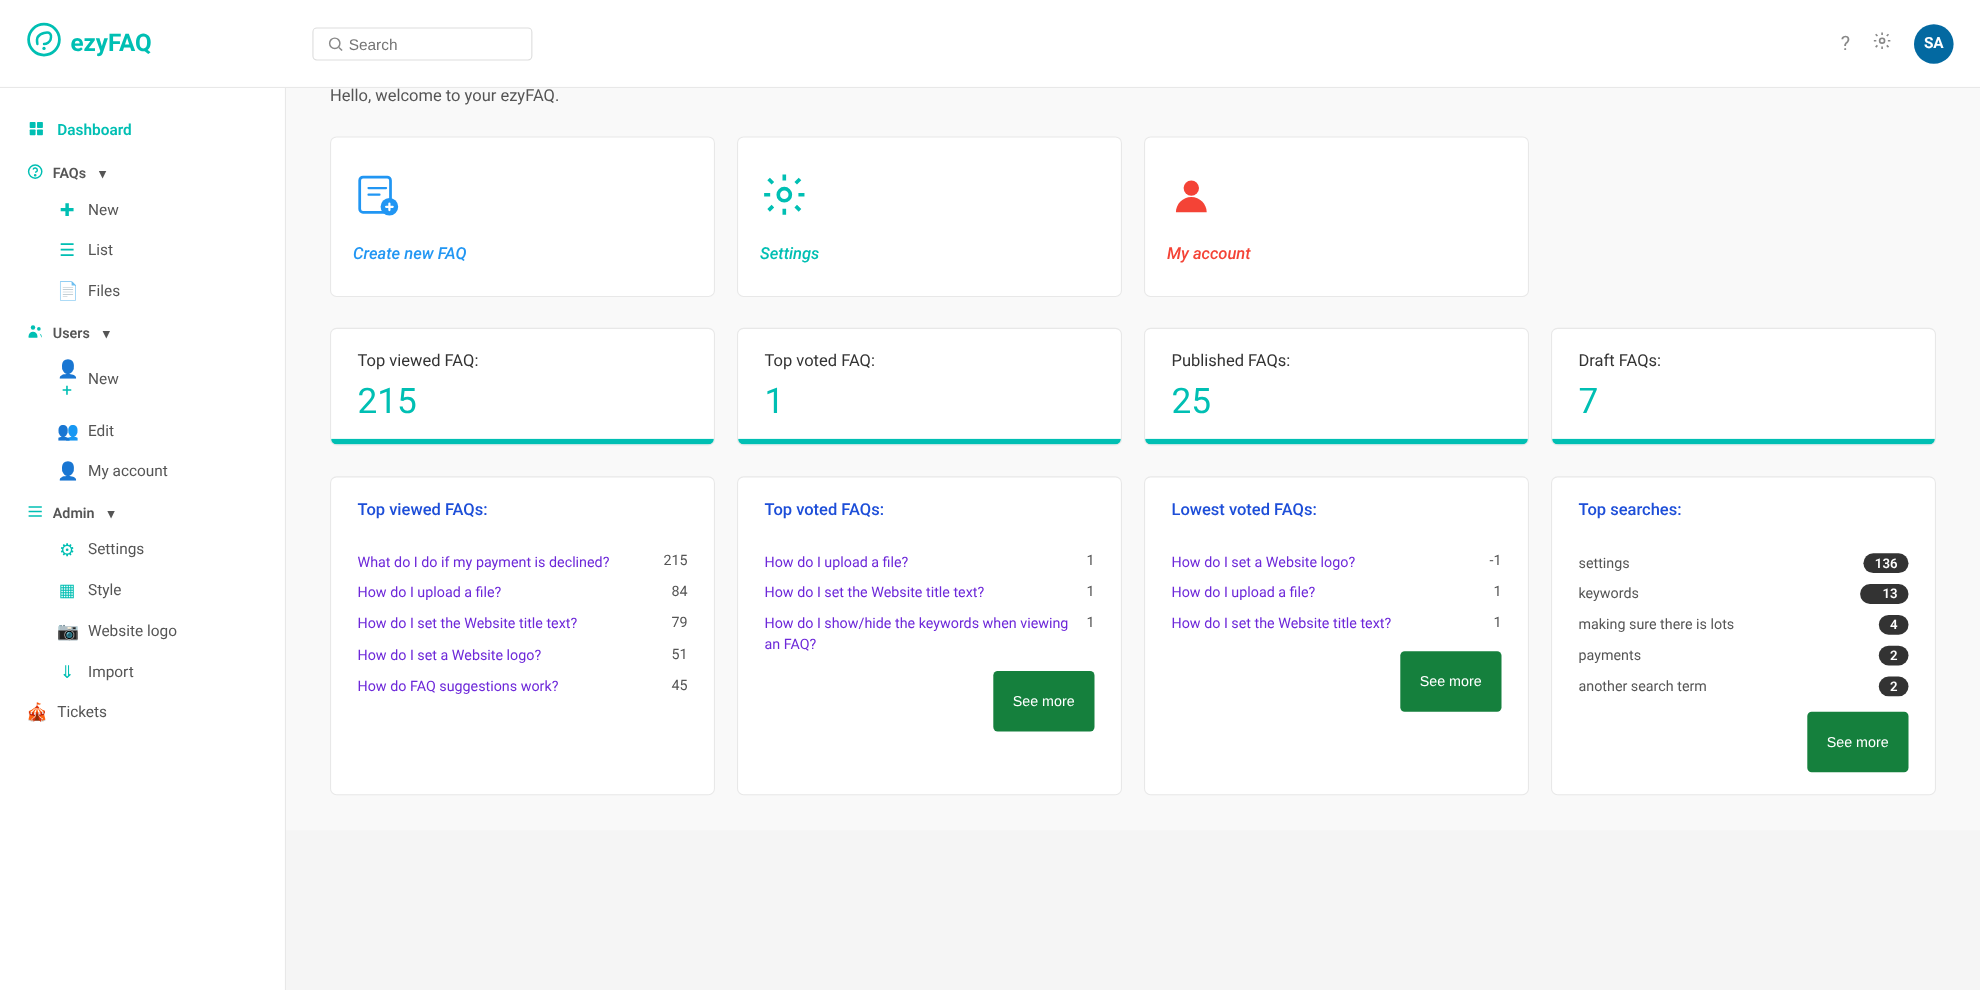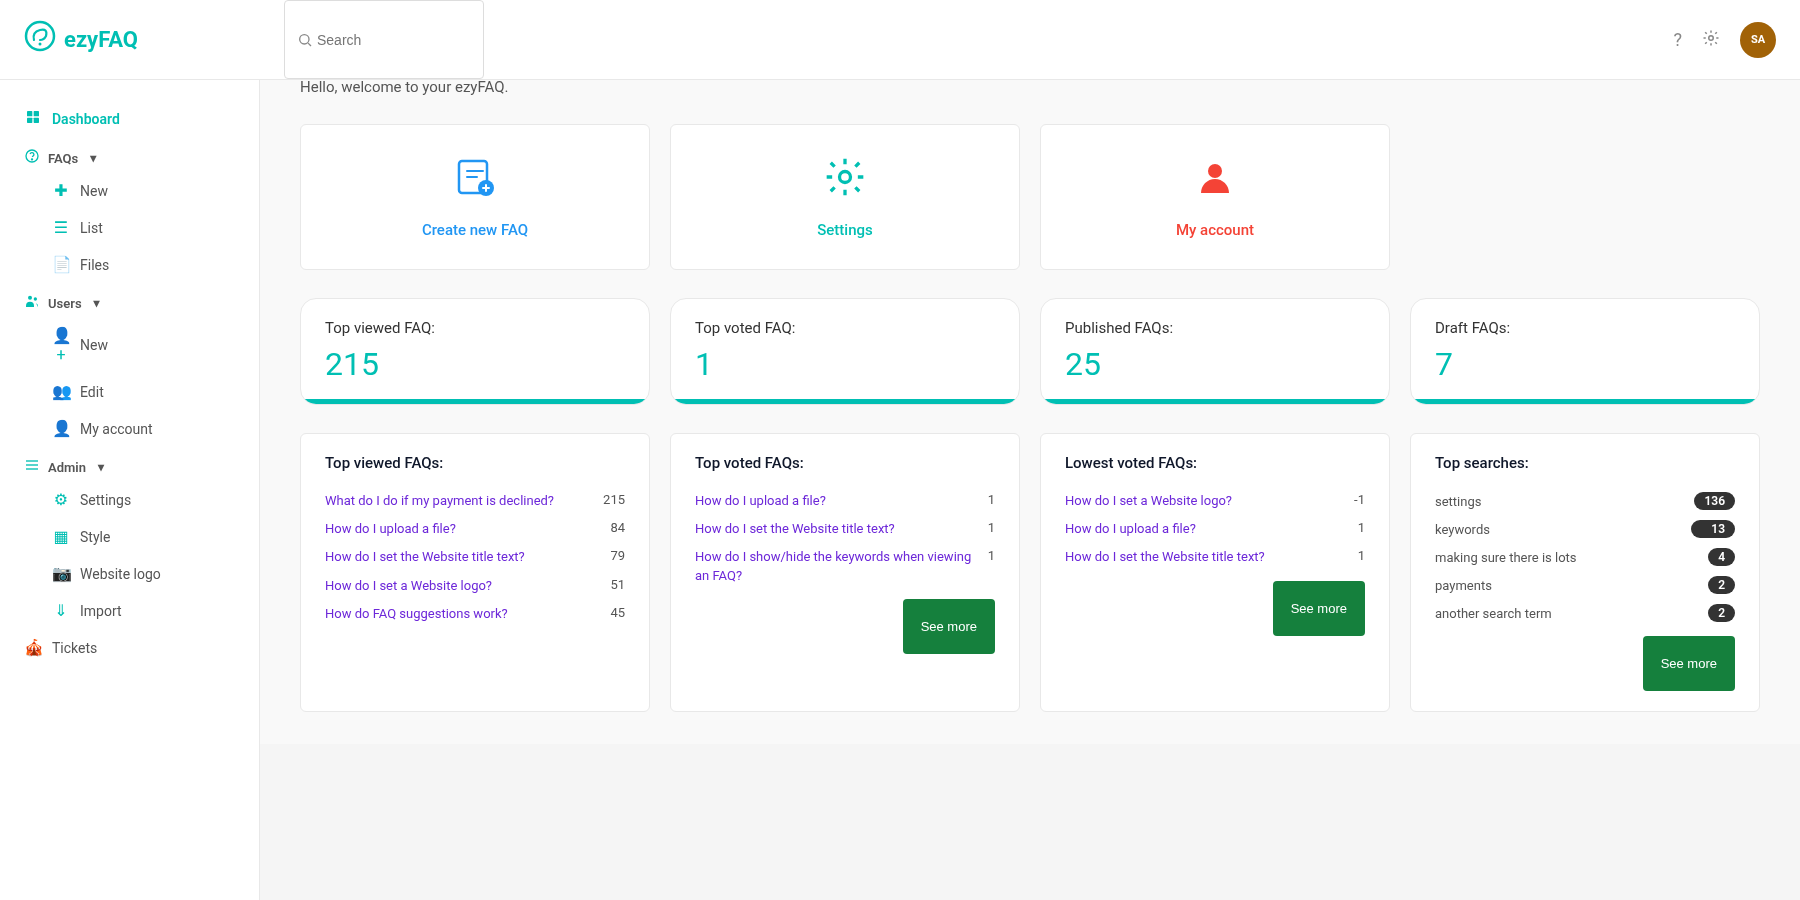--- a/index.html
+++ b/index.html
@@ -1,32 +1,32 @@
 <!DOCTYPE html>
 <html><head>
   <meta charset="utf-8">
   <style>
     * { box-sizing: border-box; margin: 0; padding: 0; }
     body { font-family: -apple-system, BlinkMacSystemFont, 'Segoe UI', Roboto, sans-serif; background: #f5f5f5; color: #333; }
 
     
     .topnav {
-      display: flex; background: #fff;
+      display: flex; align-items: center; background: #fff;
       padding: 0 24px; height: 80px;
       border-bottom: 1px solid #e8e8e8;
       position: fixed; top: 0; left: 0; right: 0; z-index: 100;
     }
     .logo-area { display: flex; align-items: center; gap: 8px; min-width: 260px; }
     .logo-icon { color: #00bfb3; font-size: 28px; }
     .logo-text { color: #00bfb3; font-size: 22px; font-weight: 700; }
     .search-area { display: flex; align-items: center; gap: 4px; border: 1px solid #ddd; border-radius: 4px; padding: 6px 12px; min-width: 200px; }
     .search-area input { border: none; outline: none; font-size: 14px; color: #888; width: 140px; }
     .nav-right { margin-left: auto; display: flex; align-items: center; gap: 20px; }
     .nav-icon { color: #888; font-size: 18px; cursor: pointer; }
-    .avatar { width: 36px; height: 36px; border-radius: 50%; background: #a16207; color: #fff; display: flex; align-items: center; justify-content: center; font-size: 11px; font-weight: 700; cursor: pointer; }
+    .avatar { width: 36px; height: 36px; border-radius: 50%; background: #0369a1; color: #fff; display: flex; align-items: center; justify-content: center; font-size: 14px; font-weight: 700; cursor: pointer; }
 
     
     .sidebar {
       width: 260px; background: #fff; border-right: 1px solid #e8e8e8;
       padding: 20px 0; position: fixed; top: 80px; left: 0; bottom: 0; overflow-y: auto;
     }
     .sidebar-item {
       display: flex; align-items: center; gap: 10px;
       padding: 9px 24px; cursor: pointer; font-size: 14px; color: #555;
       text-decoration: none;
@@ -42,40 +42,41 @@
     .main { margin-left: 260px; flex: 1; padding: 32px 40px; background: #f9f9f9; }
 
     
     .page-title { font-size: 32px; font-weight: 400; color: #333; margin-bottom: 8px; }
     .welcome-text { font-size: 15px; color: #555; margin-bottom: 28px; }
 
     
     .quick-cards { display: grid; grid-template-columns: repeat(4, 1fr); gap: 20px; margin-bottom: 28px; }
     .quick-card {
       background: #fff; border: 1px solid #e8e8e8; border-radius: 6px;
-      padding: 30px 20px; text-align: center; cursor: pointer;
+      padding: 30px 20px; text-align: left; cursor: pointer;
       transition: box-shadow 0.2s;
+      font-style: italic;
     }
     .quick-card .card-icon { font-size: 40px; margin-bottom: 12px; }
     .quick-card .card-label { font-size: 15px; font-weight: 500; }
 
     
     .stat-cards { display: grid; grid-template-columns: repeat(4, 1fr); gap: 20px; margin-bottom: 28px; }
     .stat-card {
-      background: #fff; border: 1px solid #e8e8e8; border-radius: 16px;
+      background: #fff; border: 1px solid #e8e8e8; border-radius: 6px;
       padding: 20px 24px 0; overflow: hidden;
     }
     .stat-label { font-size: 15px; color: #333; margin-bottom: 8px; }
     .stat-value { font-size: 32px; color: #00bfb3; font-weight: 400; margin-bottom: 16px; }
     .stat-bar { height: 5px; background: #00bfb3; border-radius: 0; margin: 0 -24px; }
 
     
     .data-panels { display: grid; grid-template-columns: repeat(4, 1fr); gap: 20px; }
     .data-panel { background: #fff; border: 1px solid #e8e8e8; border-radius: 6px; padding: 20px 24px; }
-    .panel-title { font-size: 15px; color: #0f172a; font-weight: 500; margin-bottom: 20px; }
+    .panel-title { font-size: 15px; color: #1d4ed8; font-weight: 500; margin-bottom: 31px; }
     .panel-row { display: flex; justify-content: space-between; align-items: flex-start; margin-bottom: 10px; font-size: 13px; }
     .panel-row-link { color: #6d28d9; text-decoration: none; flex: 1; margin-right: 12px; line-height: 1.4; }
     .panel-row-num { color: #555; font-size: 13px; white-space: nowrap; }
     .see-more-btn {
       background: #15803d; color: #fff; border: none; border-radius: 4px;
       padding: 20px 18px; font-size: 13px; cursor: pointer; display: block;
       margin-top: 14px; margin-left: auto;
     }
 
     

